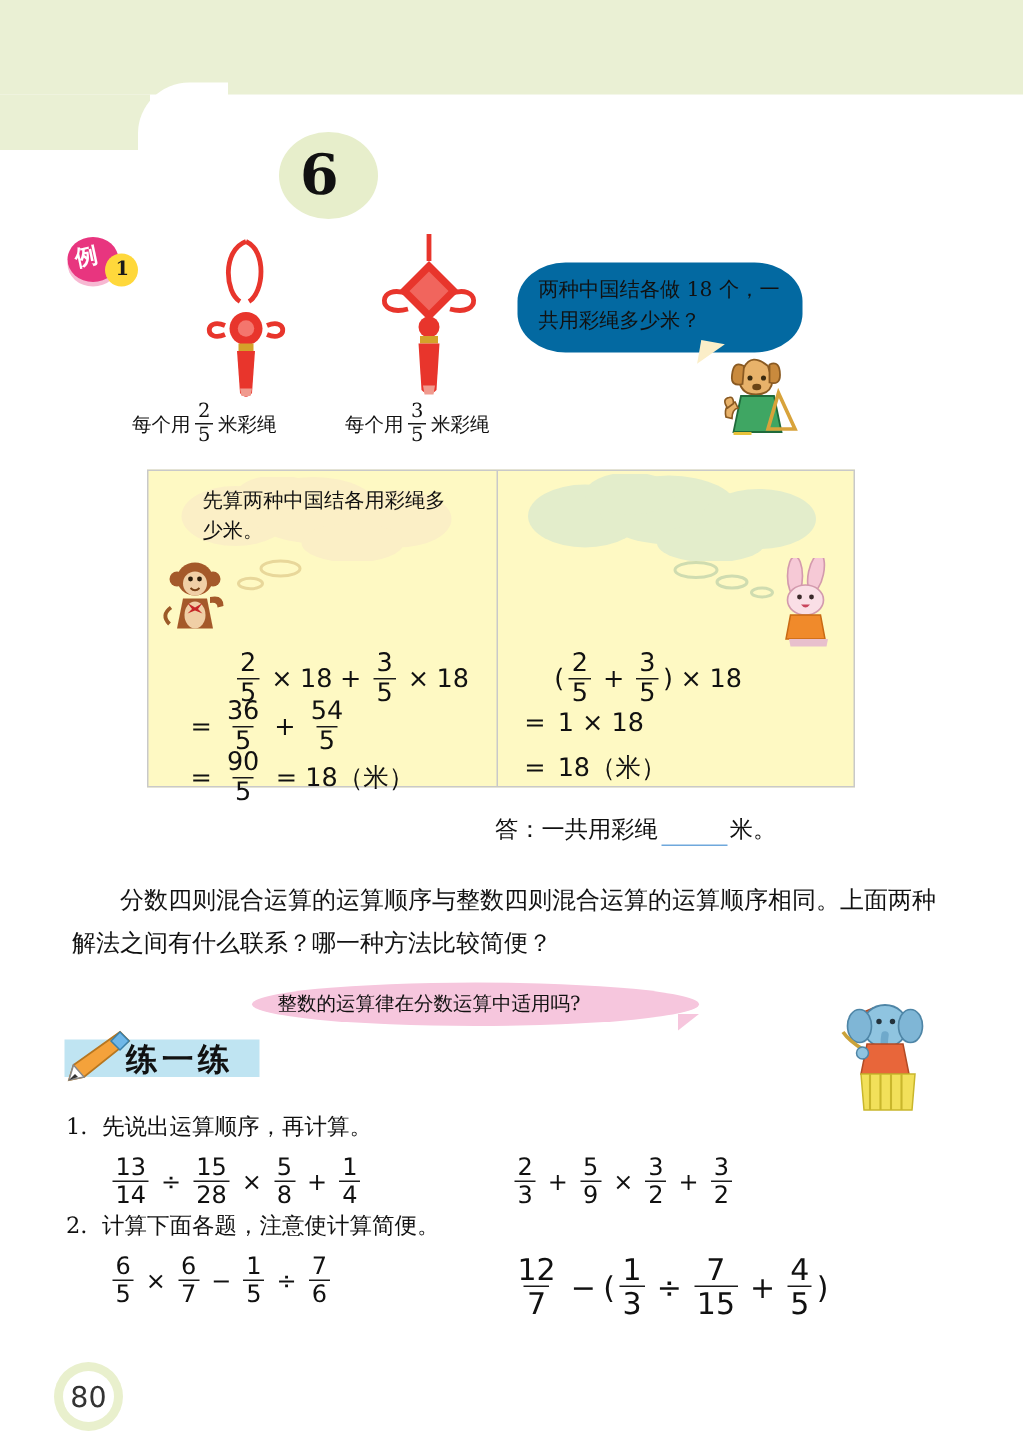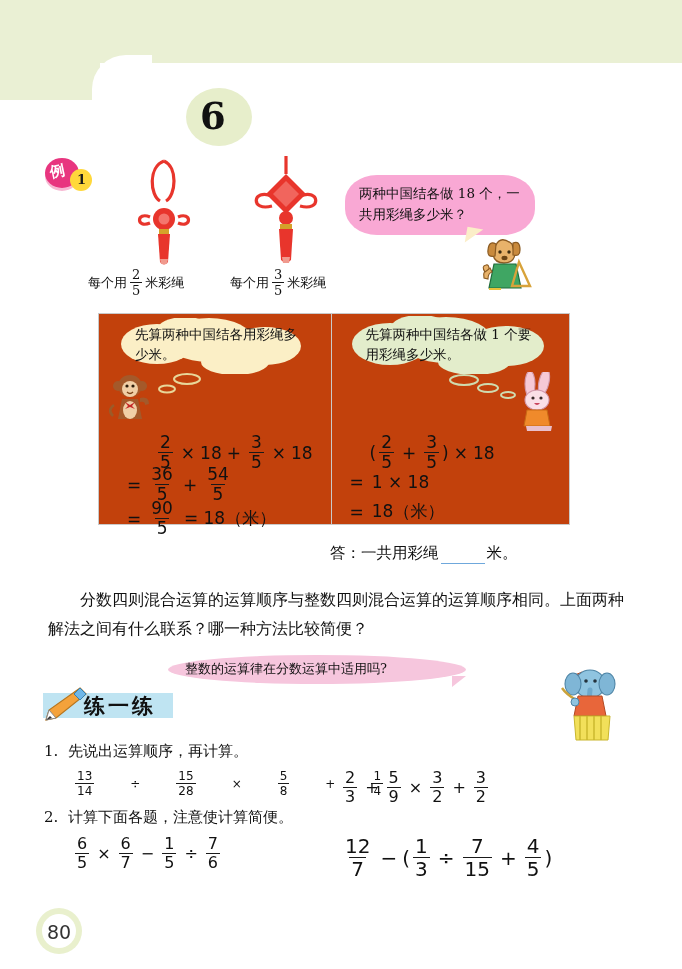--- a/index.html
+++ b/index.html
@@ -84,39 +84,39 @@
 
   
   .frac{ display:inline-flex; flex-direction:column; align-items:center;
          vertical-align:middle; line-height:1; margin:0 3px; }
   .frac .num{ padding:0 2px 1px; }
   .frac .den{ border-top:1.3px solid #1a1a1a; padding:1px 2px 0; }
 
   
   .dog-bubble{
     position:absolute; left:345px; top:175px; width:190px; height:60px;
-    background:#f9a8d4; border-radius:32px/26px;text-decoration:underline;
+    background:#0369a1; border-radius:32px/26px;text-decoration:underline;
   }
   .dog-bubble .txt{
     position:absolute; left:14px; top:8px; width:168px;
     font-size:13.5px; line-height:21px; color:#111;
     font-family:"DejaVu Serif","Liberation Serif",serif;
   }
   .dog-bubble-tail{
     position:absolute; left:466px; top:228px; width:0; height:0;
     border-left:16px solid #fbeec8;
     border-bottom:16px solid transparent;
     transform:rotate(10deg);
   }
   .dog{ position:absolute; left:472px; top:228px; }
 
   
   .sol-box{
     position:absolute; left:98px; top:313px; width:472px; height:212px;
-    border:1px solid #c9c9c9; background:#c2410c; display:flex;
+    border:1px solid #c9c9c9; background:#fef9c3; display:flex;
   }
   .sol-col{ position:relative; height:100%; }
   .sol-col.left{ width:233px; border-right:1px solid #c9c9c9; }
   .sol-col.right{ width:238px; }
 
   .cloud-text{
     position:absolute; font-size:13.5px; line-height:20px; z-index:3;
     font-family:"DejaVu Serif","Liberation Serif",serif; color:#111;
   }
 
@@ -365,21 +365,20 @@
   <div class="sol-col right">
     <svg width="210" height="58" style="position:absolute;left:14px;top:2px;">
       <g fill="#e3edcb">
         <ellipse cx="44" cy="28" rx="38" ry="21"></ellipse>
         <ellipse cx="100" cy="24" rx="46" ry="23"></ellipse>
         <ellipse cx="160" cy="30" rx="38" ry="20"></ellipse>
         <ellipse cx="74" cy="13" rx="30" ry="14"></ellipse>
         <ellipse cx="128" cy="46" rx="36" ry="13"></ellipse>
       </g>
     </svg>
-    <div class="cloud-text" style="left:34px; top:10px; width:176px;">先算两种中国结各做 1 个要用彩绳多少米。</div>
 
     <svg width="80" height="30" style="position:absolute;left:112px;top:58px;">
       <ellipse cx="20" cy="8" rx="14" ry="5" fill="none" stroke="#cfdcb0" stroke-width="2"></ellipse>
       <ellipse cx="44" cy="16" rx="10" ry="4" fill="none" stroke="#cfdcb0" stroke-width="2"></ellipse>
       <ellipse cx="64" cy="23" rx="7" ry="3" fill="none" stroke="#cfdcb0" stroke-width="2"></ellipse>
     </svg>
 
     <div style="position:absolute;left:182px;top:58px;">
       <svg width="50" height="60" viewBox="0 0 50 60">
         <ellipse cx="16" cy="12" rx="5" ry="13" fill="#f6c9d6" stroke="#d39aad" stroke-width="1.1"></ellipse>
@@ -463,21 +462,21 @@
     <path d="M9 26 L6 36 L16 34 z" fill="#ffffff" stroke="#888" stroke-width="1"></path>
     <path d="M6 36 l4 -4 l2 2 z" fill="#333"></path>
     <path d="M40 4 L46 10 L40 16 L34 10 z" fill="#6fb7e8" stroke="#3a7fa8" stroke-width="1"></path>
   </svg>
 </div>
 <div class="prac-label">练一练</div>
 
 <div class="ex-num" style="left:44px; top:742px;">1.</div>
 <div class="ex-line" style="left:68px; top:742px;">先说出运算顺序，再计算。</div>
 
-<div class="expr" style="left:72px; top:770px; font-size:12px;gap:28px;">
+<div class="expr" style="left:72px; top:770px; font-size:16px;">
   <span class="frac">
       <span class="num">13</span>
       <span class="den">14</span>
     </span>
   <span class="op">÷</span>
   <span class="frac">
       <span class="num">15</span>
       <span class="den">28</span>
     </span>
   <span class="op">×</span>

